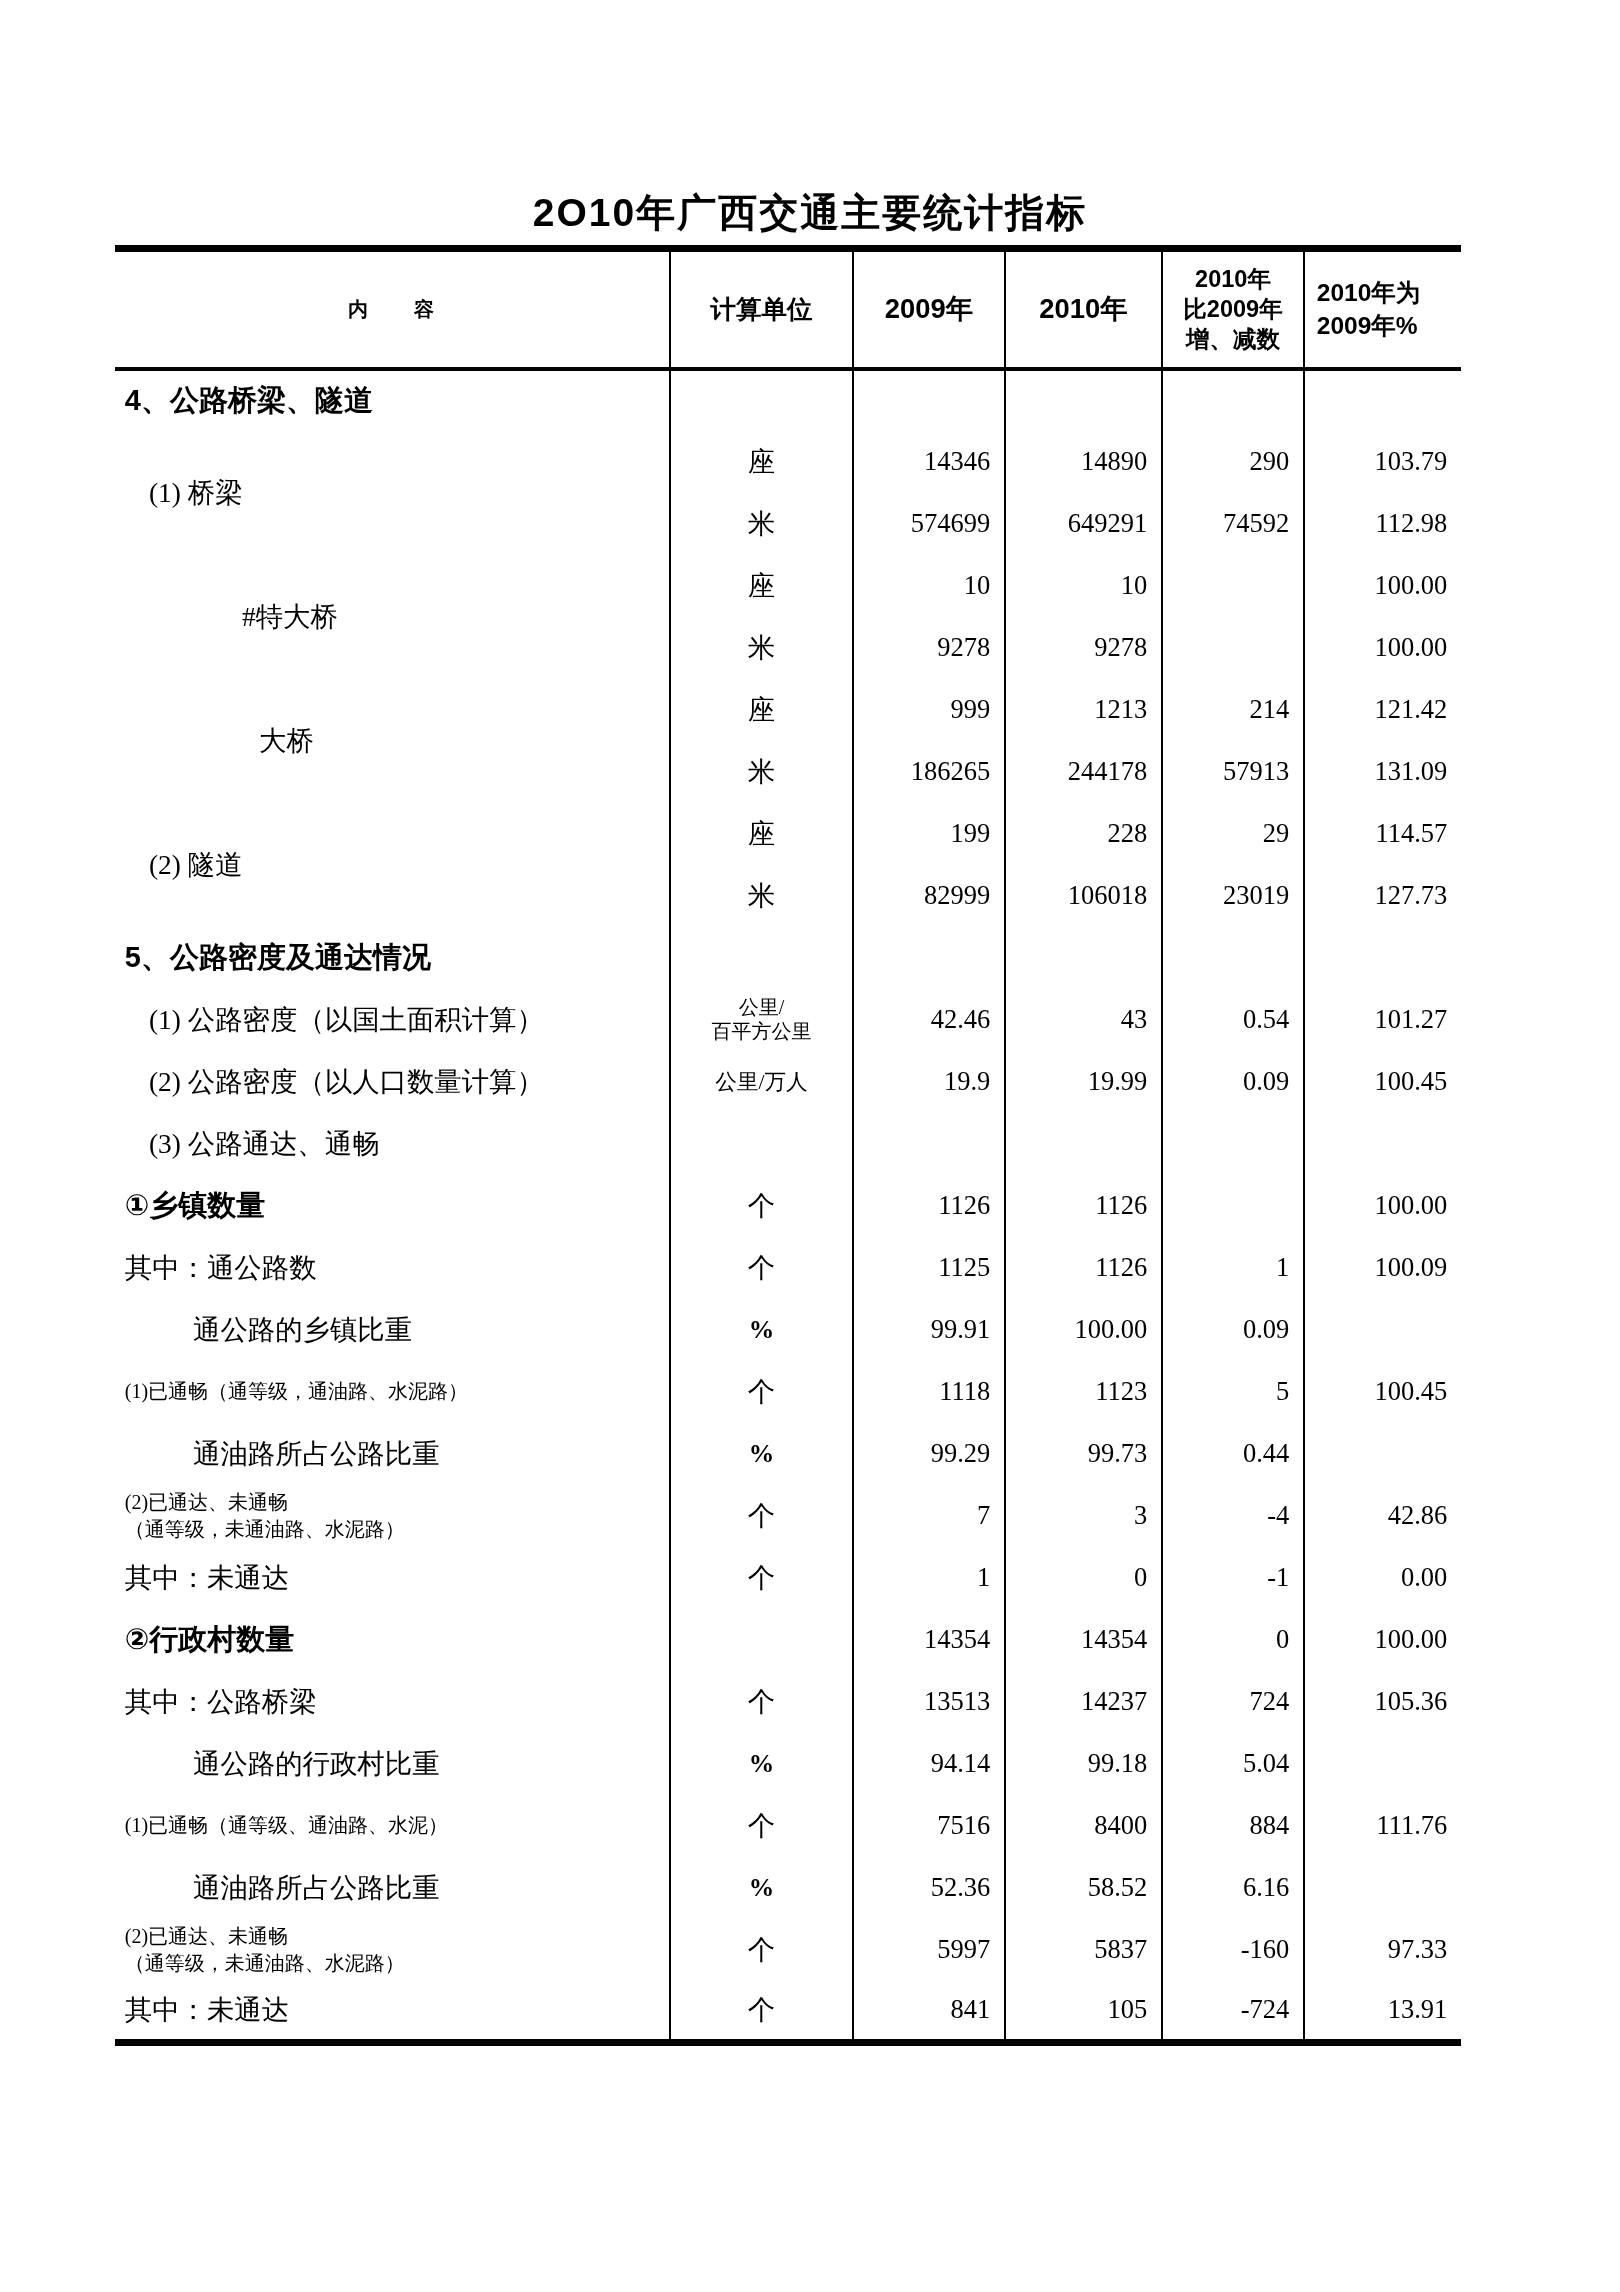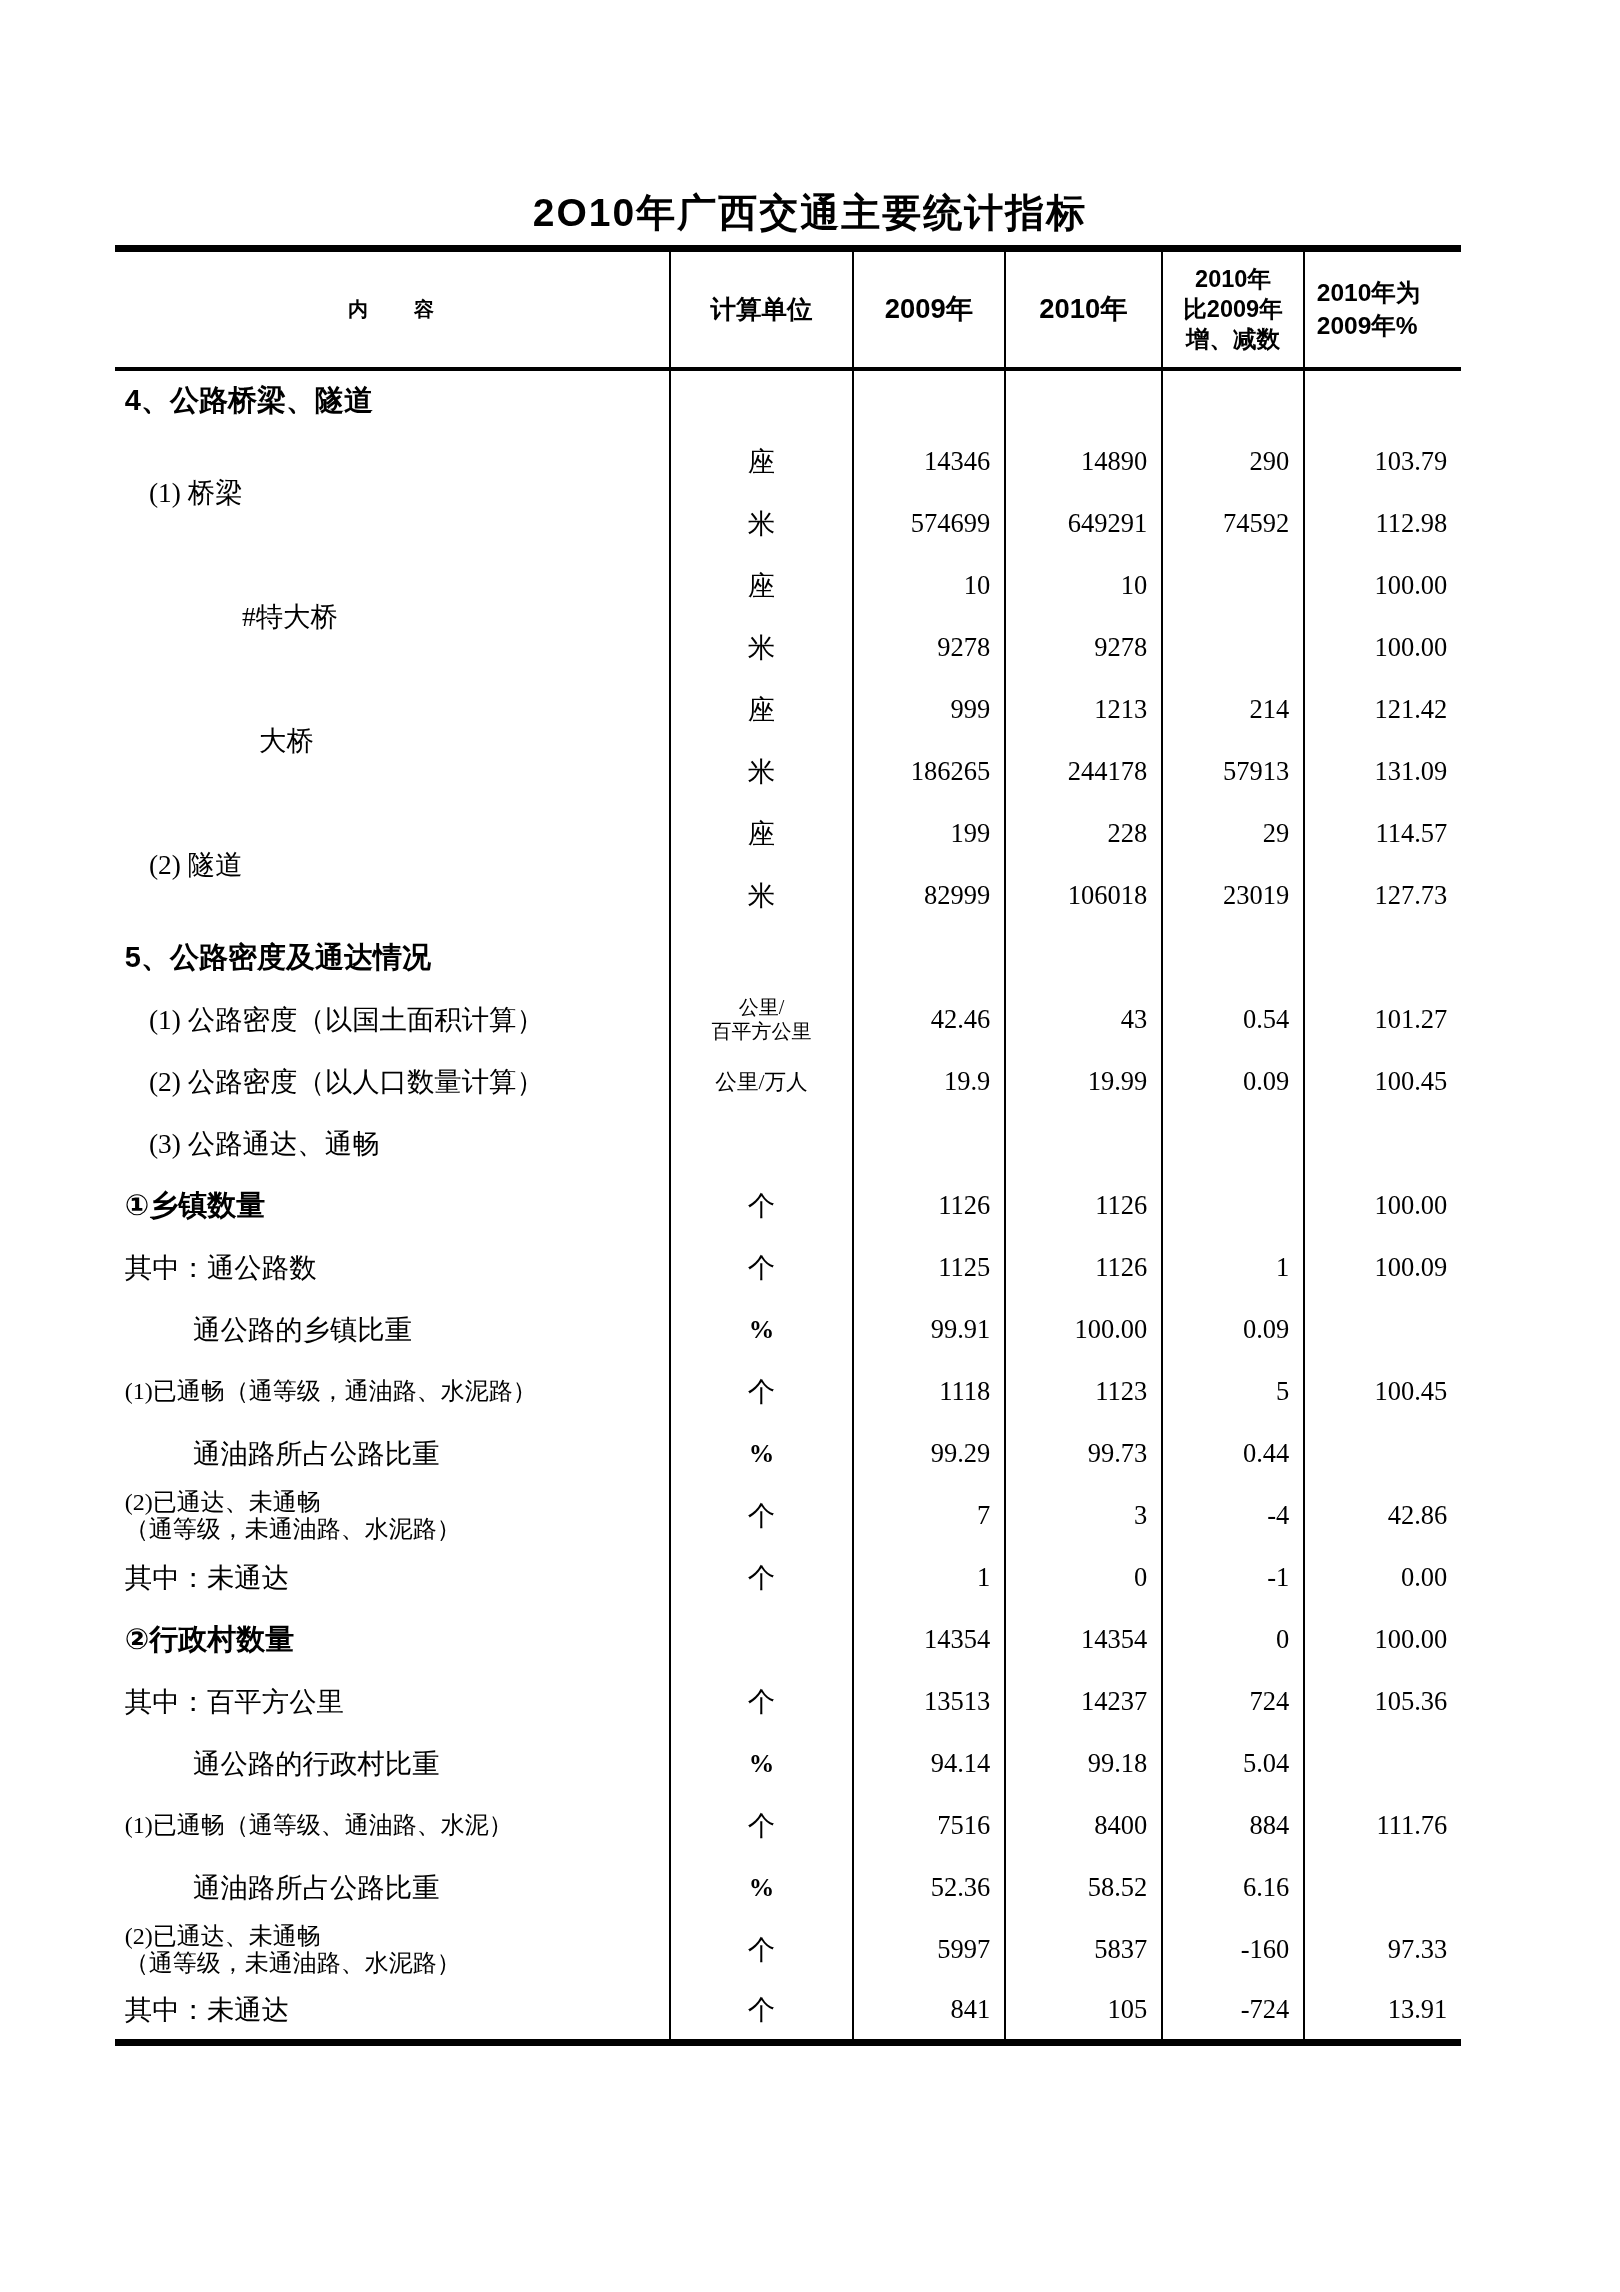--- a/index.html
+++ b/index.html
@@ -70,21 +70,21 @@
   td.c-label {
     font-size: 27.4px;
     text-align: left;
     white-space: nowrap;
   }
   td.c-label.bold {
     font-family: "Liberation Sans", "DejaVu Sans", sans-serif;
     font-weight: bold;
     font-size: 29px;
   }
-  td.c-label.small { font-size: 24px; line-height: 26.5px; }
+  td.c-label.small { font-size: 20px; line-height: 26.5px; }
   td.c-unit {
     text-align: center;
     font-size: 27.4px;
   }
   td.c-unit.usmall { font-size: 20px; line-height: 23.5px; }
   td.c-unit.umed   { font-size: 21.6px; }
   td.c-unit.upct   { font-weight: bold; font-size: 25.5px; }
   td.c-v {
     text-align: right;
     font-size: 26.5px;
@@ -282,21 +282,21 @@
         </tr>
         <tr>
           <td class="c-label ind-0 bold">②行政村数量</td>
           <td class="c-unit vl"></td>
           <td class="c-v vl">14354</td>
           <td class="c-v vl">14354</td>
           <td class="c-v vl">0</td>
           <td class="c-v vl">100.00</td>
         </tr>
         <tr>
-          <td class="c-label ind-0">其中：百平方公里</td>
+          <td class="c-label ind-0">其中：公路桥梁</td>
           <td class="c-unit vl">个</td>
           <td class="c-v vl">13513</td>
           <td class="c-v vl">14237</td>
           <td class="c-v vl">724</td>
           <td class="c-v vl">105.36</td>
         </tr>
         <tr>
           <td class="c-label ind-2">通公路的行政村比重</td>
           <td class="c-unit vl upct">%</td>
           <td class="c-v vl">94.14</td>

